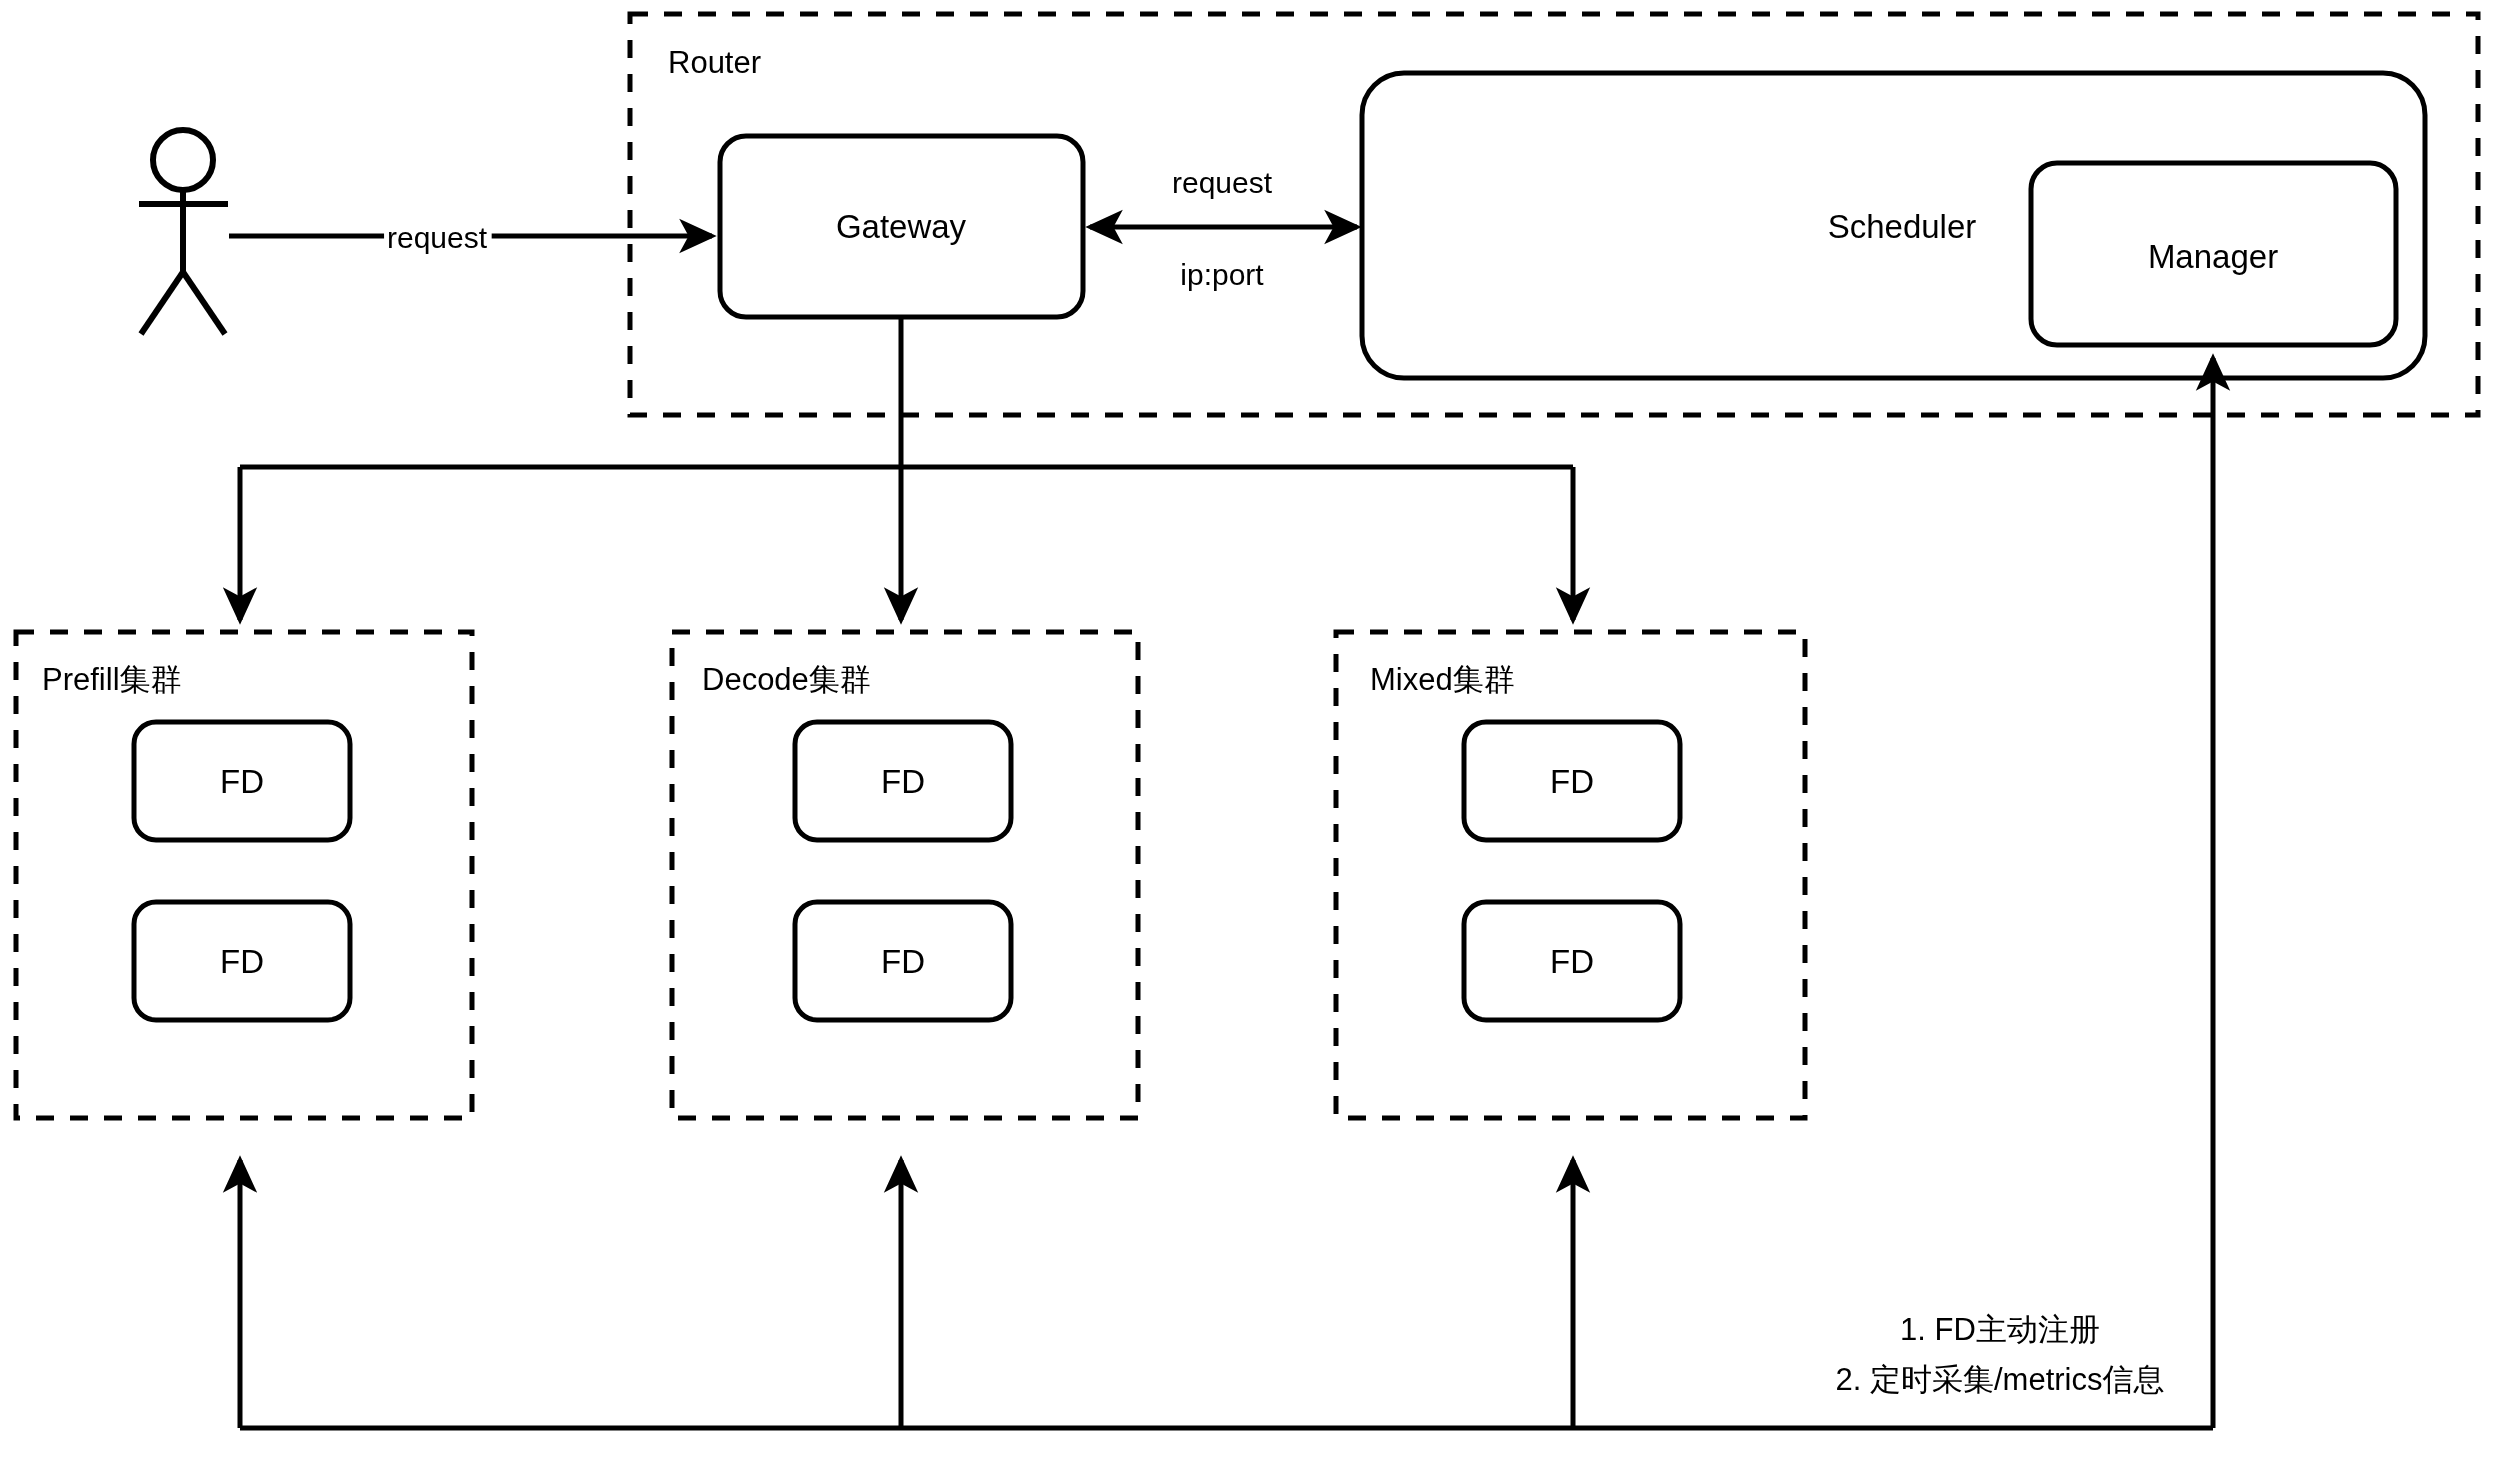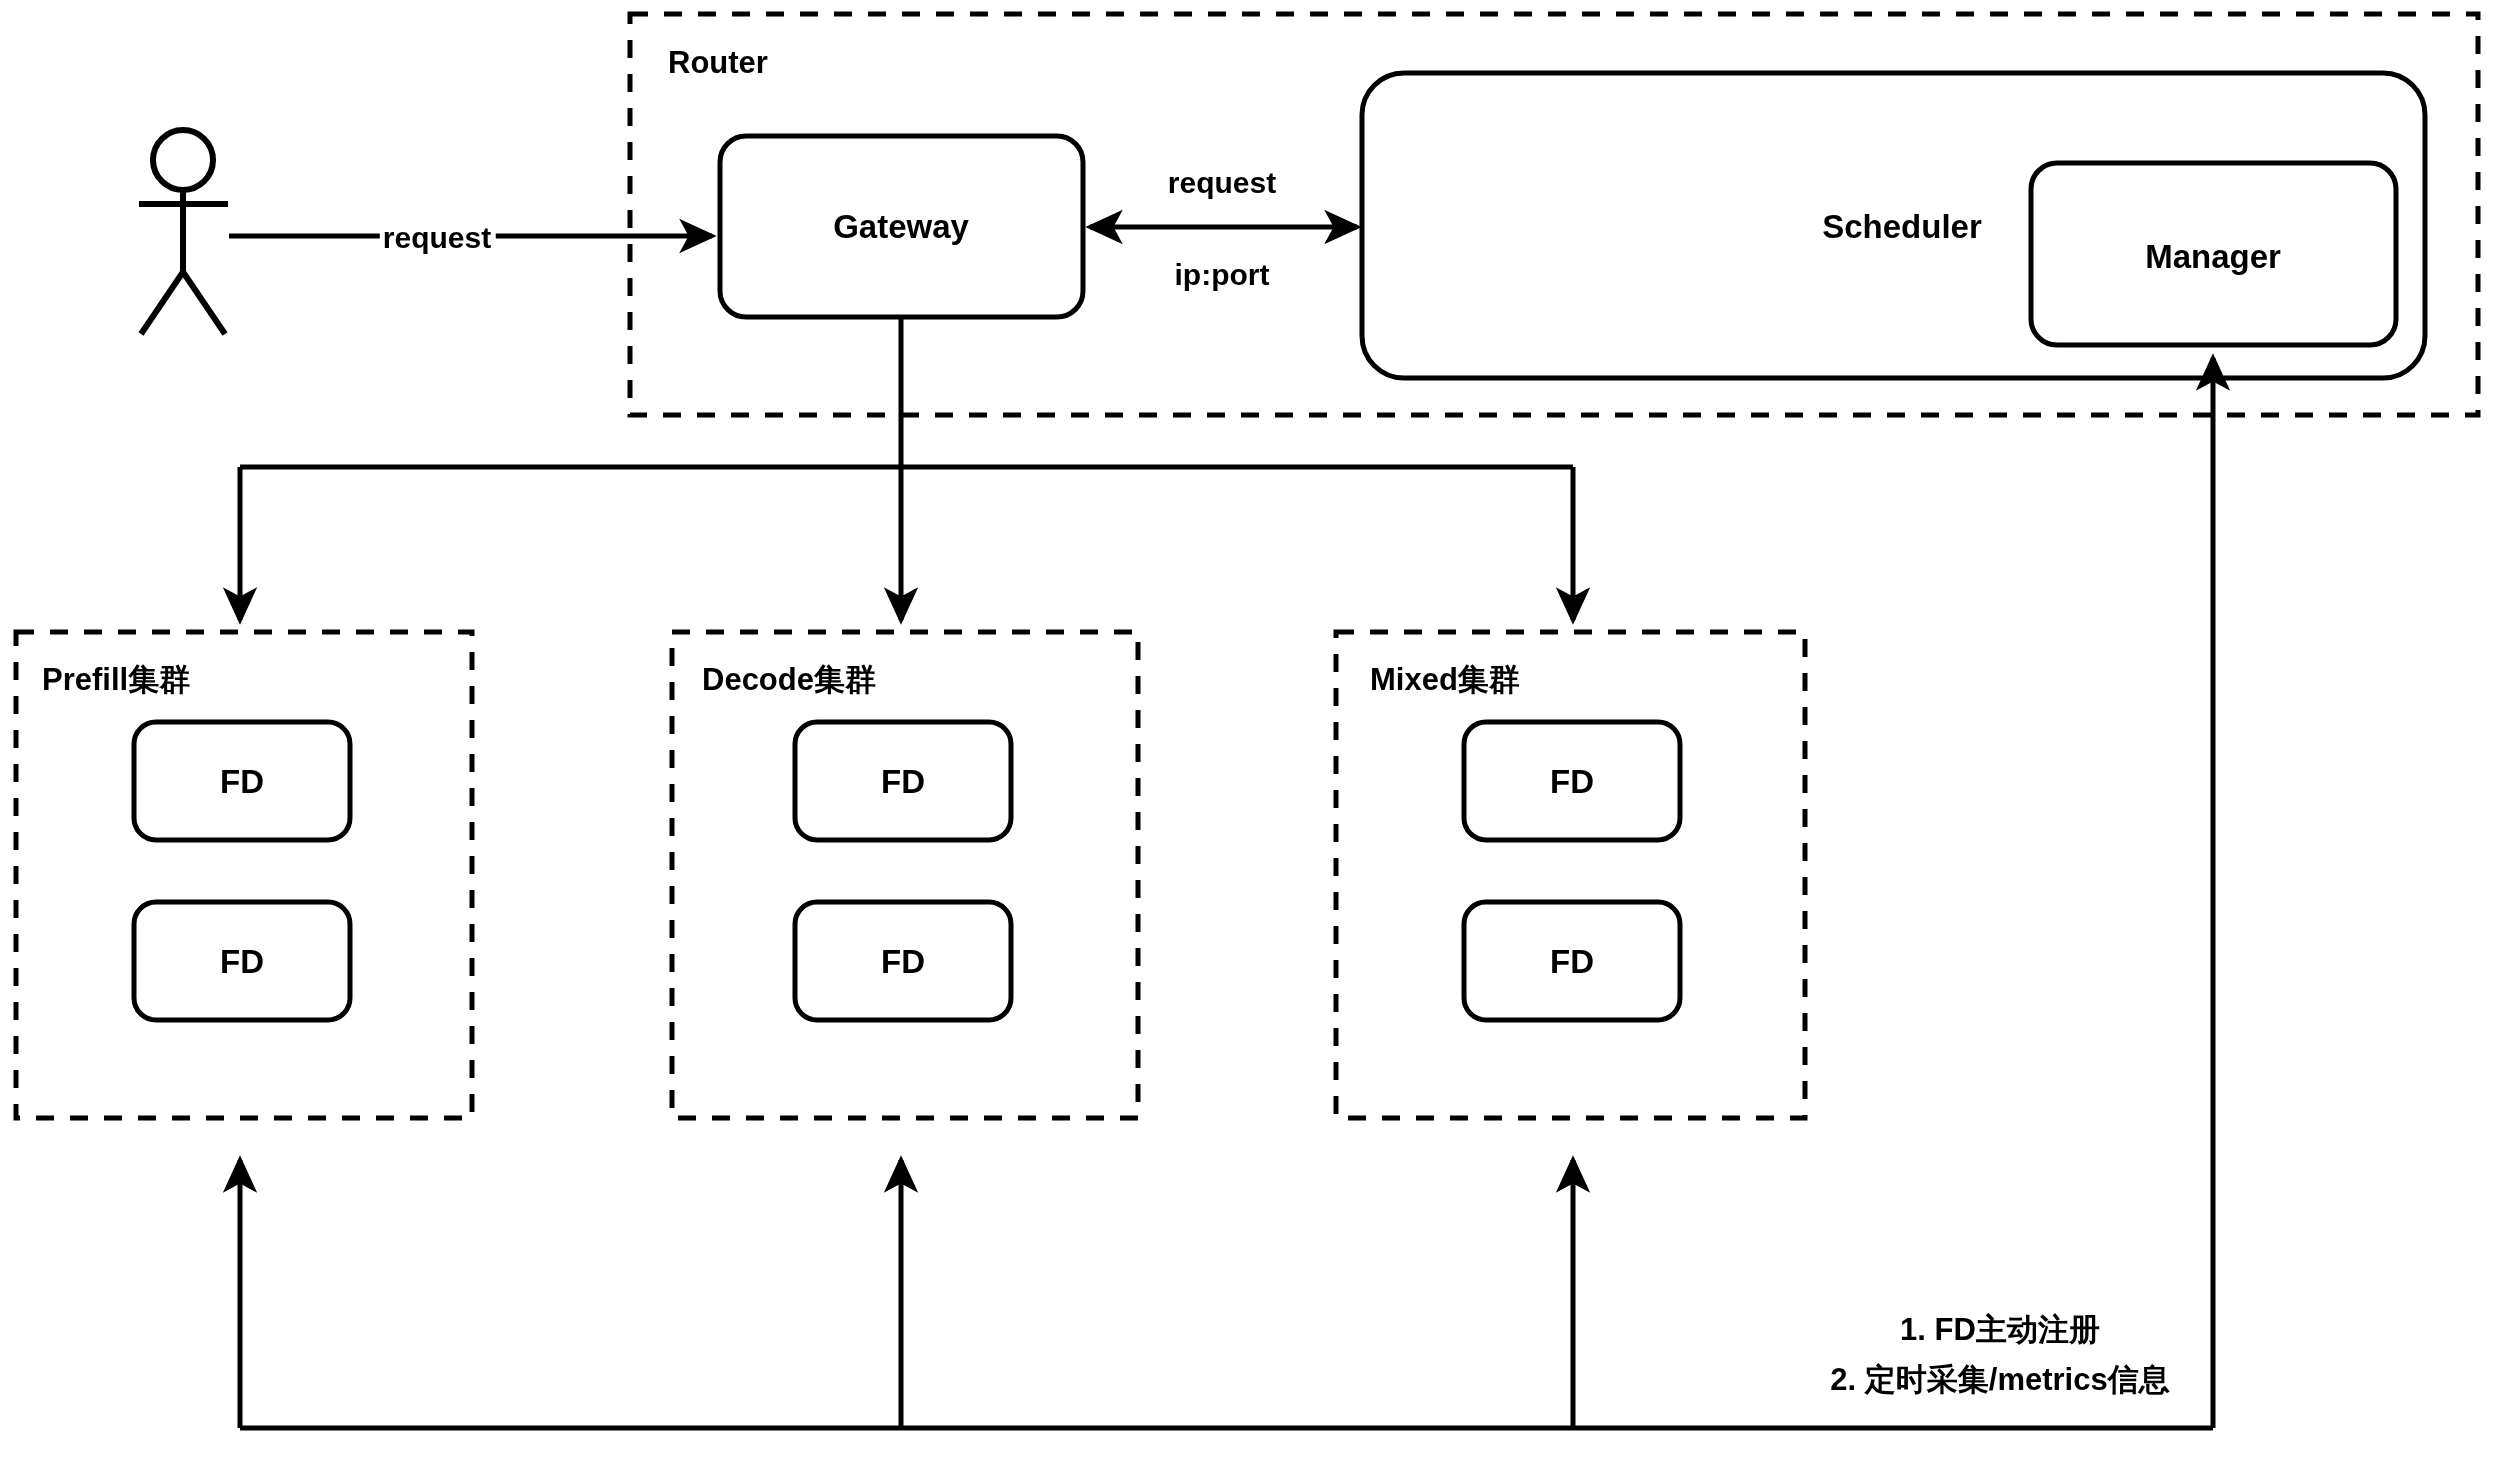--- a/index.html
+++ b/index.html
@@ -10,21 +10,20 @@
   body {
     width: 2498px;
     height: 1472px;
     font-family: "Liberation Sans", "DejaVu Sans", sans-serif;
     overflow: hidden;
   }
   #diagram-root {
     position: relative;
     width: 2470px;
     height: 1472px;
-    font-weight: bold;
   }
   svg#diagram {
     display: block;
     width: 2498px;
     height: 1472px;
   }
   .shape-fill {
     fill: #ffffff;
   }
   .dashed-box {

